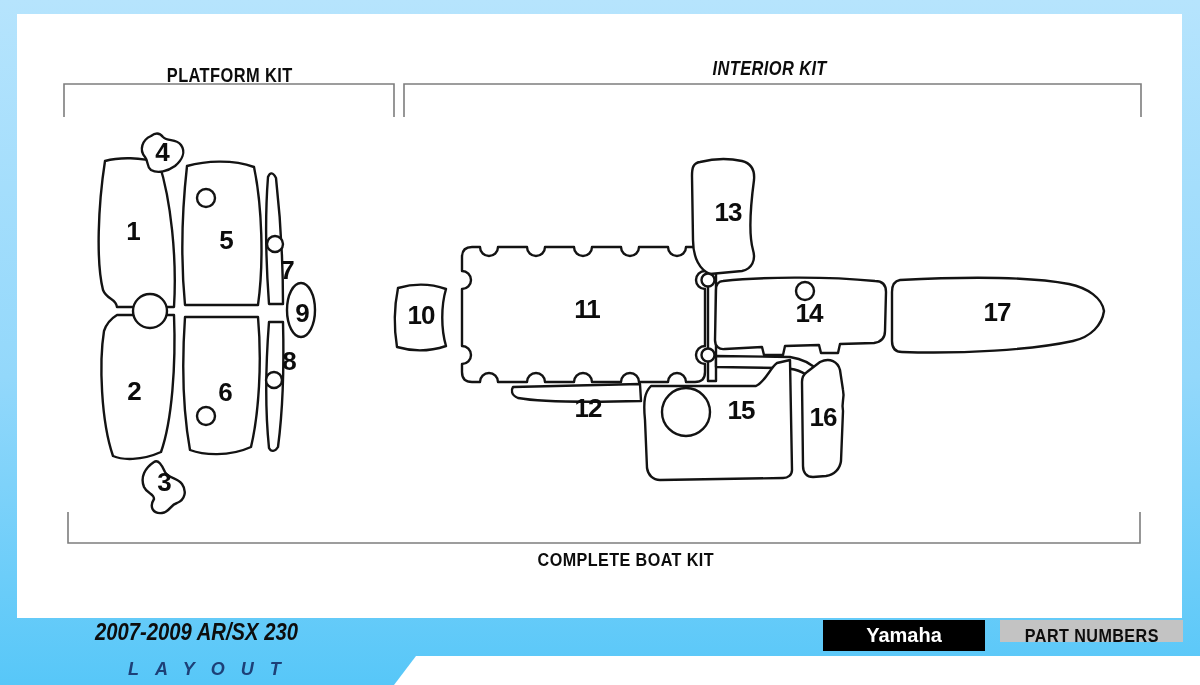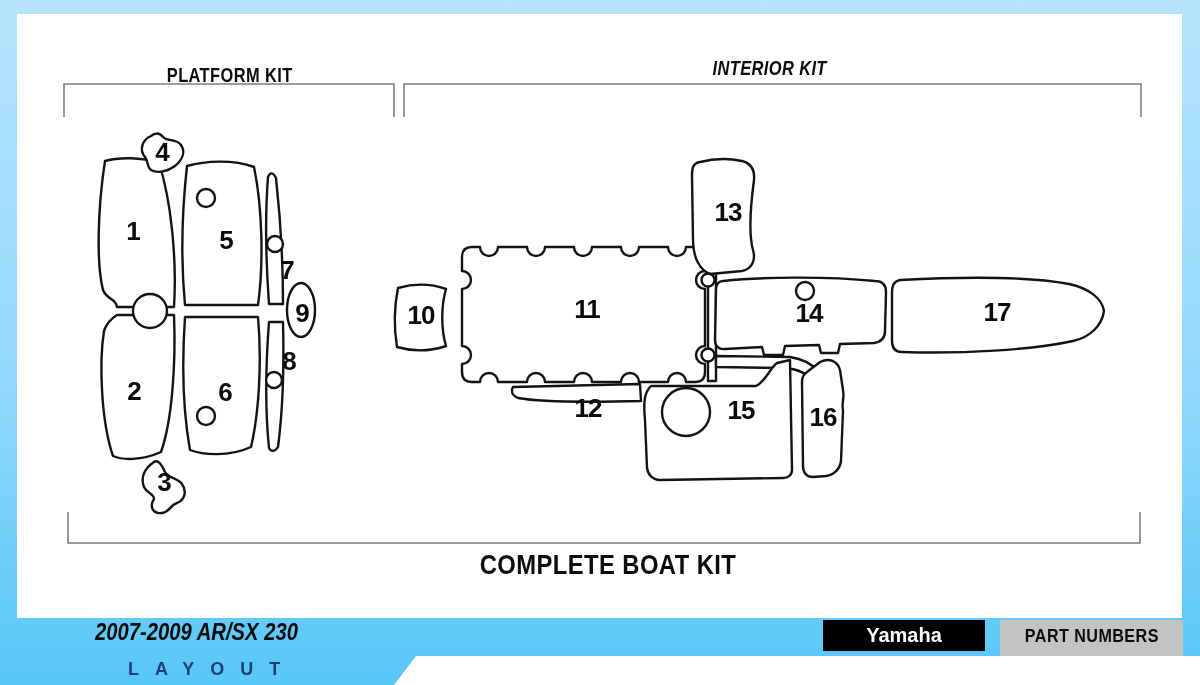--- a/index.html
+++ b/index.html
@@ -7,31 +7,31 @@
     width:1200px;height:685px;position:relative;overflow:hidden;
     background:linear-gradient(180deg,#b6e4fd 0%,#93d8fb 55%,#57c7f8 100%);
     font-family:"Liberation Sans",sans-serif;
   }
   .canvas{position:absolute;left:17px;top:14px;width:1165px;height:604px;background:#ffffff;}
   .diagram-svg{position:absolute;left:0;top:0;width:1200px;height:685px;}
   .kit-title{position:absolute;text-align:center;font-weight:700;font-size:20px;color:#0c0c0c;z-index:4;}
   .cond{display:inline-block;transform:scaleX(.82);transform-origin:50% 50%;white-space:nowrap;letter-spacing:.5px;}
   .title-platform{left:80px;top:64px;width:300px;}
   .title-interior{left:620px;top:57px;width:300px;font-style:italic;}
-  .title-complete{left:457px;top:549px;width:300px;font-size:28px;}
+  .title-complete{left:476px;top:549px;width:300px;font-size:19px;}
   .title-complete .cond{transform:scaleX(.85);}
   part,.outline{fill:#ffffff;stroke:#131313;stroke-width:2.4;stroke-linejoin:round;}
   .outline{fill:#ffffff;stroke:#131313;stroke-width:2.4;stroke-linejoin:round;}
   .bracket{fill:none;stroke:#7d7d7d;stroke-width:1.6;}
   .pnum{font-family:"Liberation Sans",sans-serif;font-weight:700;font-size:26px;fill:#0c0c0c;text-anchor:middle;letter-spacing:-1px;}
   .footer-model{position:absolute;left:95px;top:619px;font-size:23px;font-weight:700;font-style:italic;color:#0d0d0d;white-space:nowrap;transform:scaleX(.88);transform-origin:0 50%;z-index:6;}
-  .footer-layout{position:absolute;left:128px;top:659px;font-size:18px;font-weight:700;color:#1d4077;letter-spacing:16px;white-space:nowrap;z-index:6;}
+  .footer-layout{position:absolute;left:128px;top:659px;font-size:18px;font-weight:700;font-style:italic;color:#1d4077;letter-spacing:16px;white-space:nowrap;z-index:6;}
   .brand-block{position:absolute;left:823px;top:620px;width:162px;height:31px;background:#000000;color:#ffffff;
     font-size:20px;font-weight:700;text-align:center;line-height:31px;z-index:6;}
-  .numbers-block{position:absolute;left:1000px;top:620px;width:183px;height:36px;background:#c3c3c3;color:#0d0d0d;
+  .numbers-block{position:absolute;left:1000px;top:620px;width:183px;height:22px;background:#c3c3c3;color:#0d0d0d;
     font-size:19px;font-weight:700;text-align:center;line-height:31px;z-index:6;}
   .numbers-block .cond{transform:scaleX(.85);}
   .white-wedge{position:absolute;left:394px;top:656px;width:806px;height:29px;background:#ffffff;
     clip-path:polygon(22px 0,806px 0,806px 29px,0 29px);z-index:5;}
 </style>
 </head>
 <body>
 
 <div class="canvas"></div>
 

